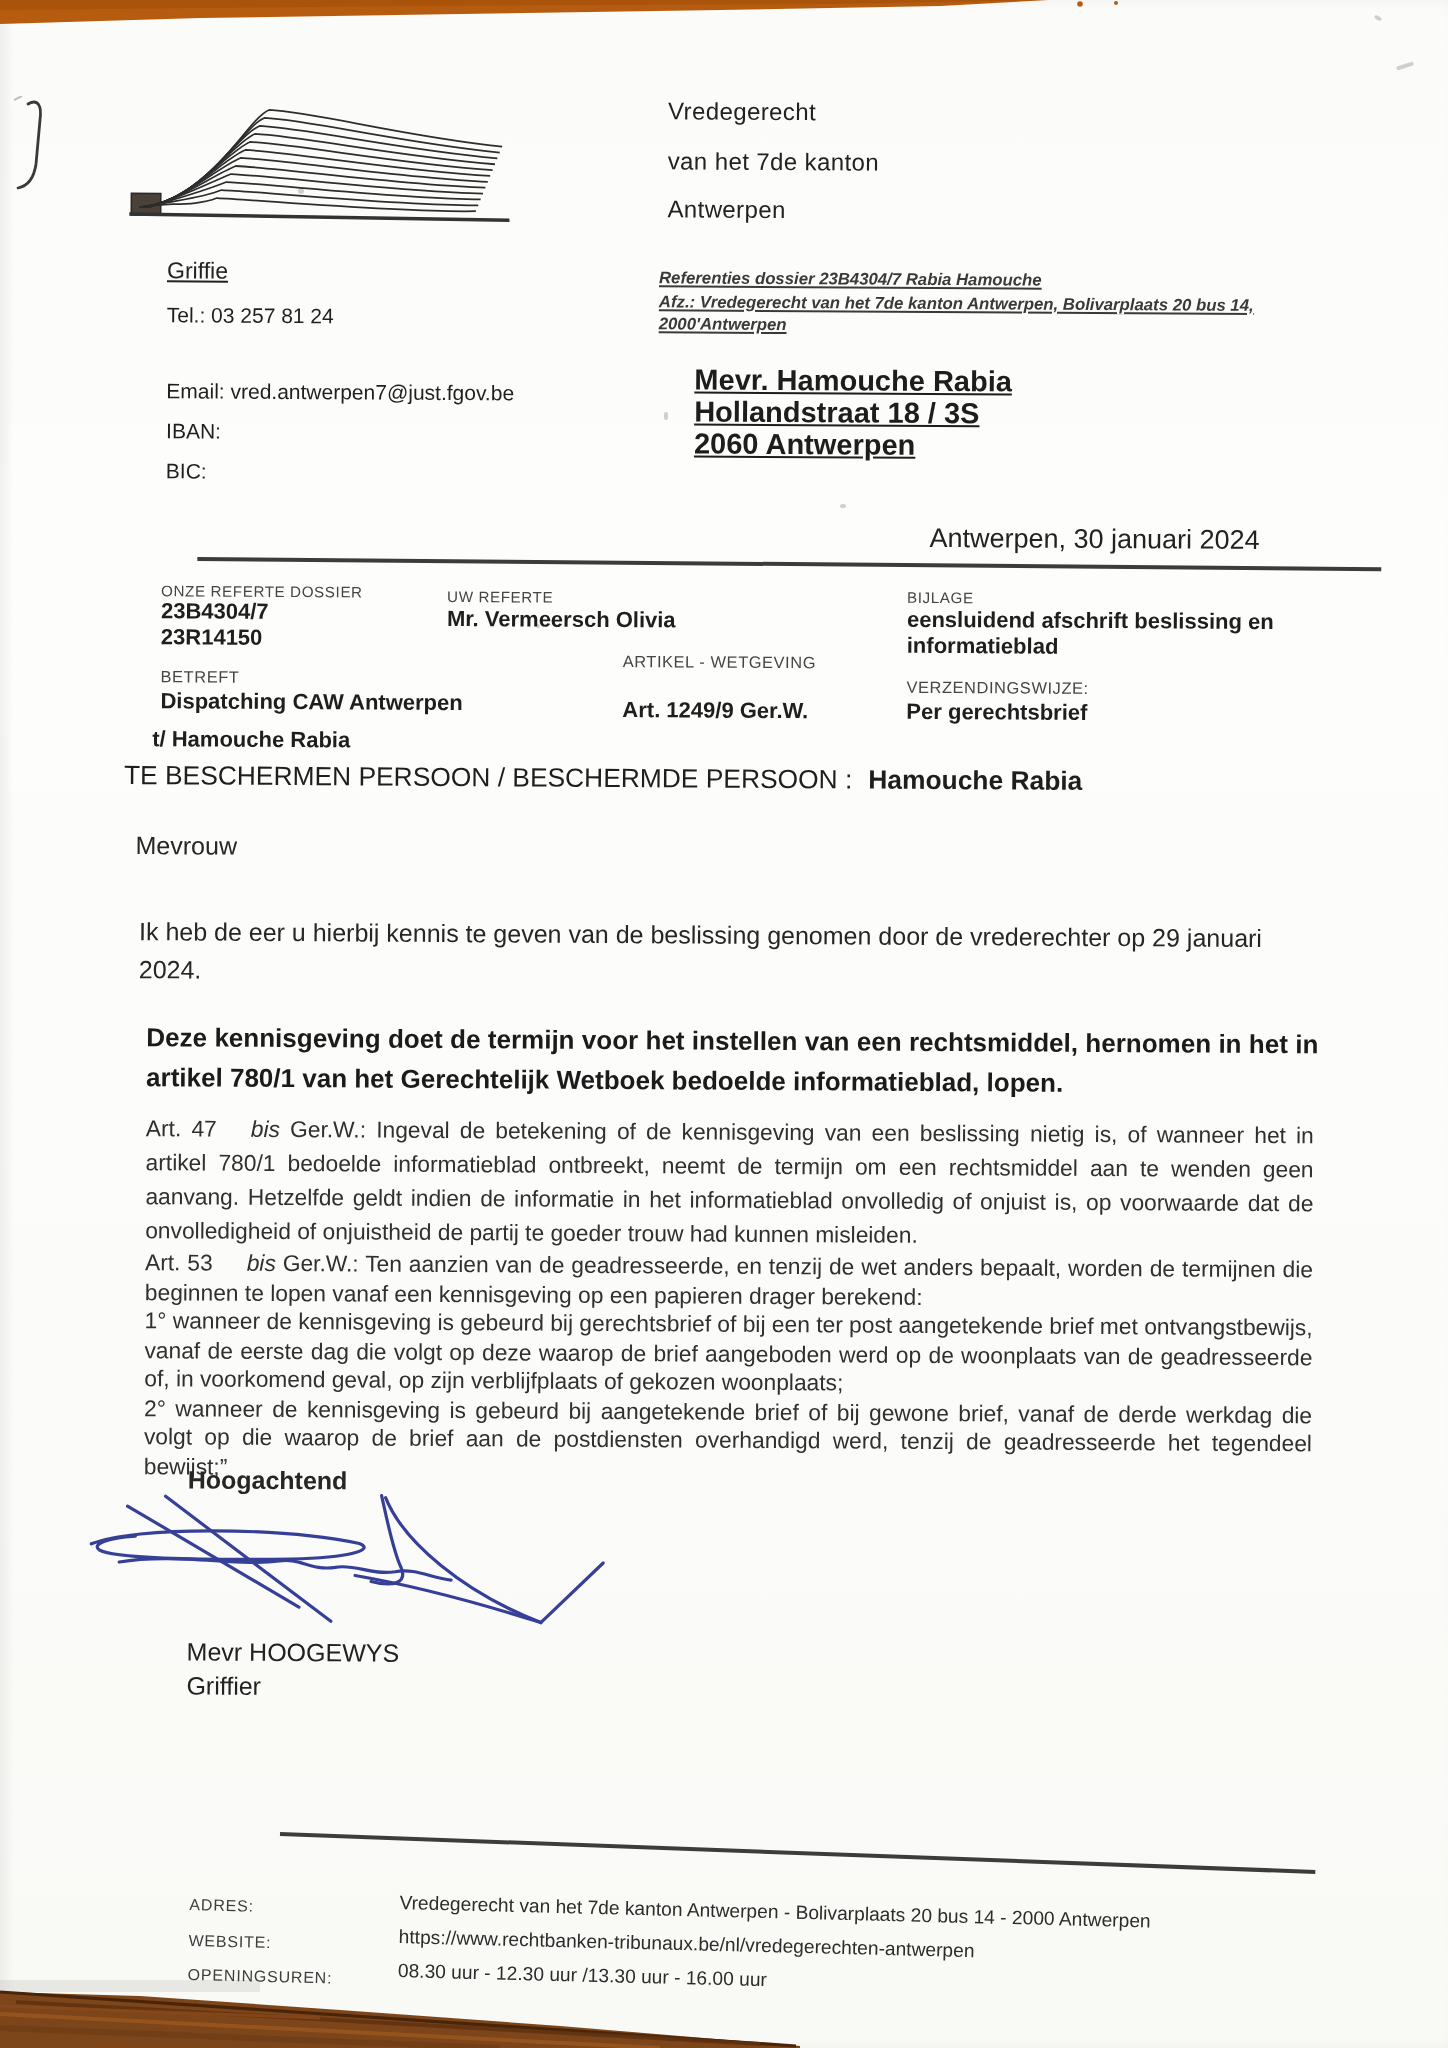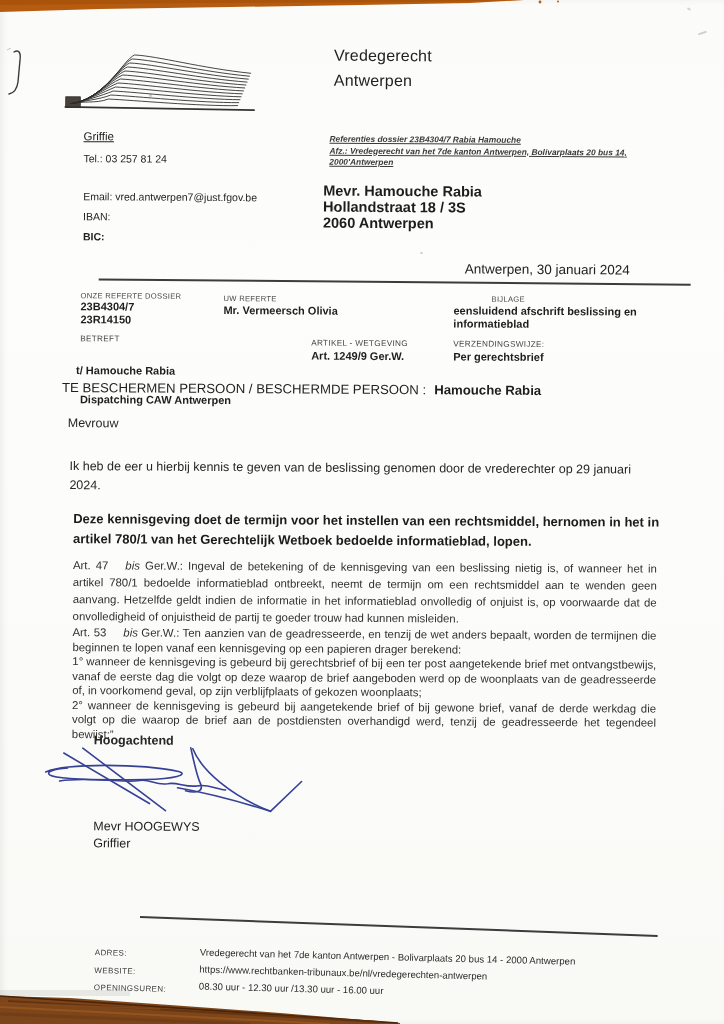--- a/index.html
+++ b/index.html
@@ -5,21 +5,21 @@
   html,body{margin:0;padding:0;background:#e8e8e6;}
   .page{position:relative;width:724px;height:1024px;margin:0 auto;overflow:hidden;
         background:linear-gradient(180deg,#fbfbf9 0%,#fdfdfc 28%,#fbfbf9 70%,#f9f9f6 100%);
         font-family:"Liberation Sans","DejaVu Sans",sans-serif;color:#2a2a2a;
         box-shadow:inset 3px 0 6px rgba(0,0,0,.06);}
   .abs{position:absolute;}
   .content{position:absolute;inset:0;transform:rotate(.35deg);transform-origin:60px 60px;}
   
   .griffie{font-size:11.5px;text-decoration:underline;color:#222;}
   .small-contact{font-size:10.5px;color:#1f1f1f;line-height:20px;}
-  .court{font-size:16px;line-height:24.5px;color:#222;letter-spacing:.2px;}
+  .court{font-size:12px;line-height:24.5px;color:#222;letter-spacing:.2px;}
   .refnote{font-size:8.4px;font-weight:700;font-style:italic;color:#3a3a3a;line-height:11.5px;}
   .refnote span{display:block;text-decoration:underline;}
   .addressee{font-size:14.5px;font-weight:700;line-height:16px;color:#1d1d1d;}
   .dateline{font-size:13.5px;color:#222;}
   .rule{border-top:2px solid #3c3c3c;height:0;}
   
   .reflabel{font-size:7.6px;color:#454545;letter-spacing:.3px;}
   .refval{font-size:11px;font-weight:700;color:#1e1e1e;line-height:13px;}
   
   .subjline{font-size:13.2px;color:#1e1e1e;}
@@ -88,56 +88,57 @@
             <path d="M13,58 C20,55 38,54 50,49 C74,50 142,56.5 181,56" fill="none" stroke="#2d2d2d" stroke-width="0.9"></path>
             <path d="M13.5,58 C17.6,55 35.6,58.099999999999994 47.6,53.099999999999994 C71.6,54.099999999999994 142,60.05 179.8,59" fill="none" stroke="#2d2d2d" stroke-width="0.9"></path>
           </g>
       </svg>
     </div>
 
     <div class="abs griffie" style="left:84px;top:130px;">Griffie</div>
     <div class="abs small-contact" style="left:84px;top:148px;">Tel.: 03 257 81 24</div>
     <div class="abs small-contact" style="left:84px;top:186px;">Email: vred.antwerpen7@just.fgov.be</div>
     <div class="abs small-contact" style="left:84px;top:206px;">IBAN:</div>
-    <div class="abs small-contact" style="left:84px;top:226px;font-weight:bold;">BIC:</div>
+    <div class="abs small-contact" style="left:84px;top:226px;">BIC:</div>
 
     <div class="abs court" style="left:334px;top:42px;">
       <div>Vredegerecht</div>
+      <div>van het 7de kanton</div>
       <div>Antwerpen</div>
     </div>
 
     <div class="abs refnote" style="left:330px;top:132px;width:340px;">
       <span>Referenties dossier 23B4304/7 Rabia Hamouche</span>
       <span>Afz.: Vredegerecht van het 7de kanton Antwerpen, Bolivarplaats 20 bus 14,</span>
       <span>2000'Antwerpen</span>
     </div>
 
-    <div class="abs addressee" style="left:324px;top:181px;">
+    <div class="abs addressee" style="left:348px;top:181px;text-decoration:underline;">
       <div>Mevr. Hamouche Rabia</div>
       <div>Hollandstraat 18 / 3S</div>
       <div>2060 Antwerpen</div>
     </div>
 
     <div class="abs dateline" style="left:466px;top:259px;">Antwerpen, 30 januari 2024</div>
     <div class="abs rule" style="left:100px;top:279px;width:592px;transform:rotate(.15deg);"></div>
 
     <div class="abs reflabel" style="left:82px;top:291px;">ONZE REFERTE DOSSIER</div>
     <div class="abs refval" style="left:82px;top:300px;">23B4304/7</div>
     <div class="abs refval" style="left:82px;top:313px;text-align:right;">23R14150</div>
 
     <div class="abs reflabel" style="left:225px;top:293px;">UW REFERTE</div>
     <div class="abs refval" style="left:225px;top:303px;">Mr. Vermeersch Olivia</div>
 
-    <div class="abs reflabel" style="left:455px;top:292px;margin-left:38px;">BIJLAGE</div>
+    <div class="abs reflabel" style="left:455px;top:292px;">BIJLAGE</div>
     <div class="abs refval" style="left:455px;top:302px;width:218px;">eensluidend afschrift beslissing en informatieblad</div>
 
     <div class="abs reflabel" style="left:82px;top:334px;font-size:8.2px;">BETREFT</div>
-    <div class="abs refval" style="left:82px;top:345px;margin-top:48px;">Dispatching CAW Antwerpen</div>
+    <div class="abs refval" style="left:82px;top:345px;">Dispatching CAW Antwerpen</div>
 
-    <div class="abs reflabel" style="left:313px;top:337px;font-size:8.2px;">ARTIKEL - WETGEVING</div>
+    <div class="abs reflabel" style="left:313px;top:325px;font-size:8.2px;">ARTIKEL - WETGEVING</div>
     <div class="abs refval" style="left:313px;top:348px;">Art. 1249/9 Ger.W.</div>
 
     <div class="abs reflabel" style="left:455px;top:337px;font-size:8.2px;">VERZENDINGSWIJZE:</div>
     <div class="abs refval" style="left:455px;top:348px;">Per gerechtsbrief</div>
 
     <div class="abs refval" style="left:78px;top:364px;">t/ Hamouche Rabia</div>
 
     <div class="abs subjline" style="left:64px;top:380px;">
       <span>TE BESCHERMEN PERSOON / BESCHERMDE PERSOON :</span><b>Hamouche Rabia</b>
     </div>

